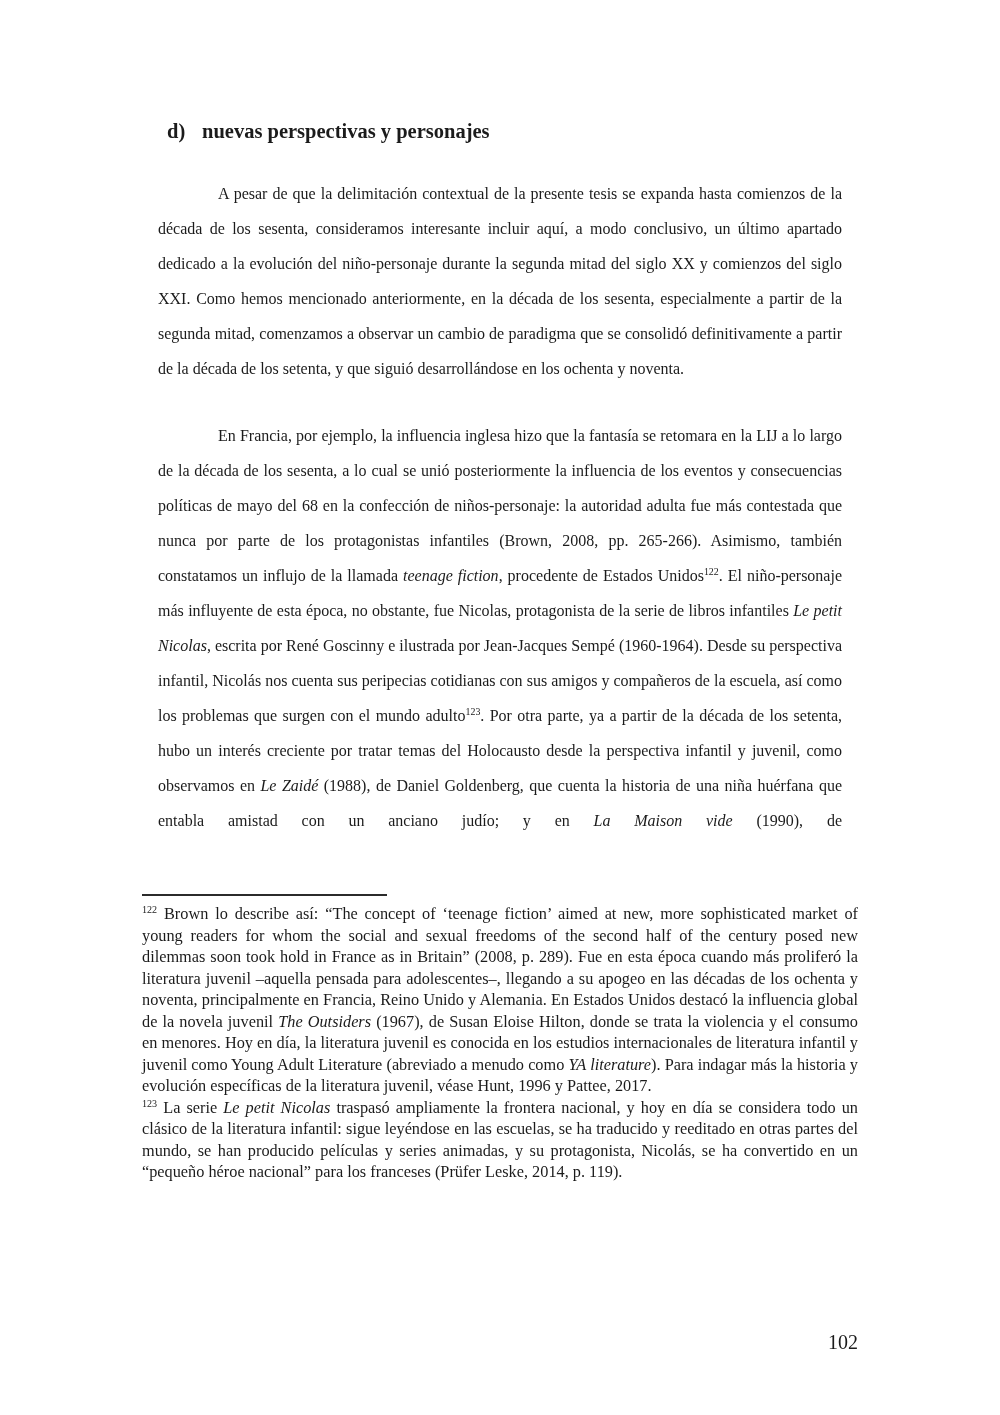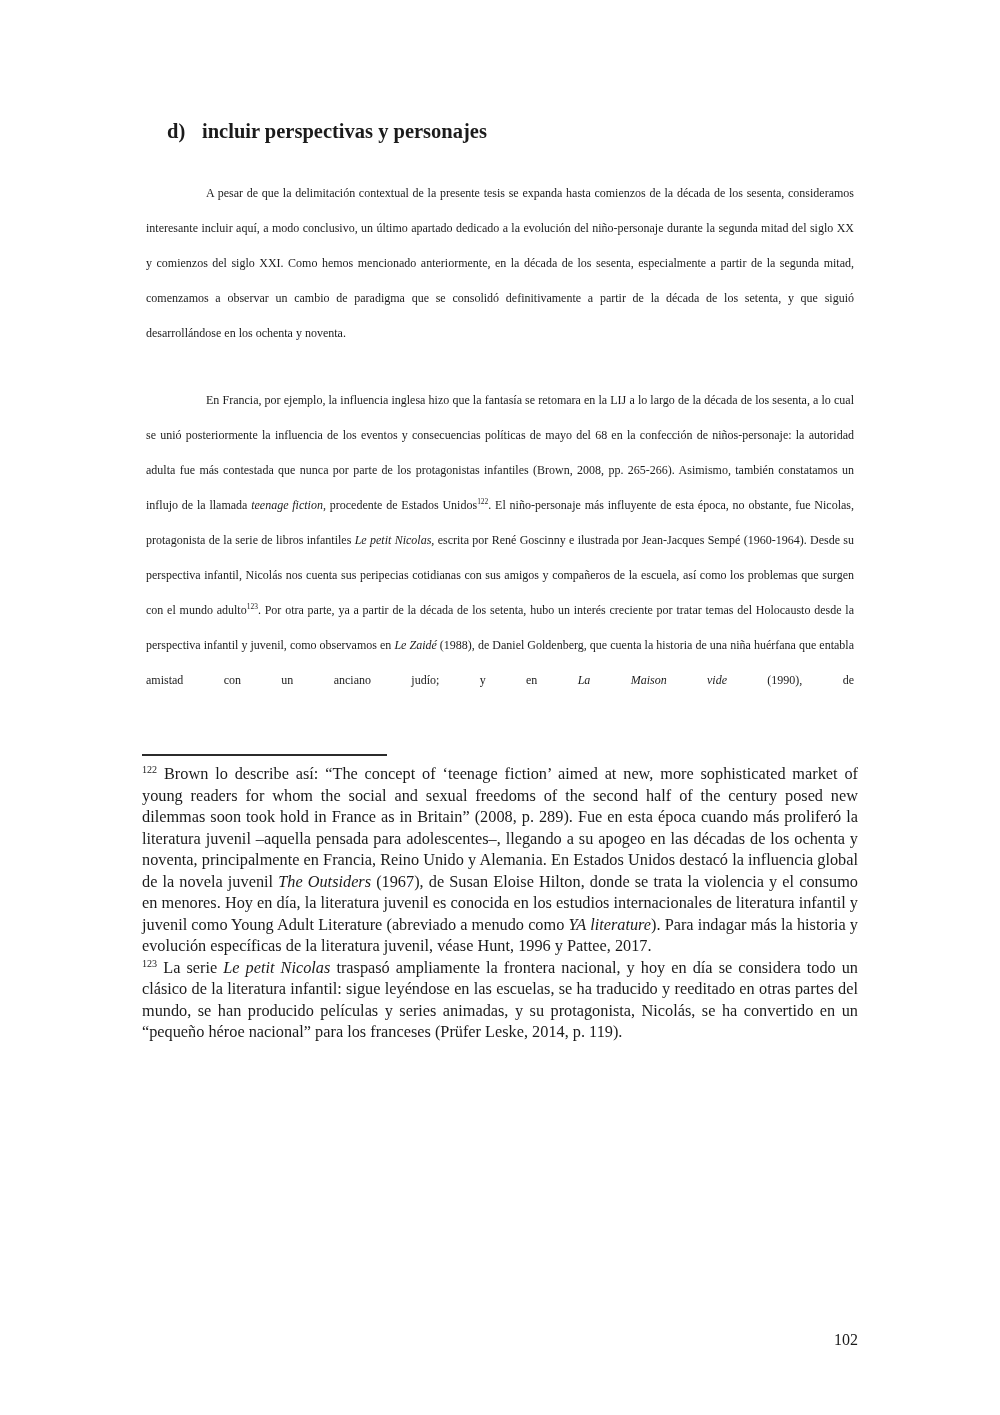--- a/index.html
+++ b/index.html
@@ -30,22 +30,22 @@
     flex: none;
     width: 60px;
     box-sizing: border-box;
     padding-left: 25px;
   }
   .h-lines { flex: 1; }
   .h-line { display: block; }
   
   .bodytext { margin-top: 30px; }
   .bodytext p {
-    margin: 4px;
-    font-size: 12px;
+    margin: 16px;
+    font-size: 16px;
     line-height: 35px;
     text-align: justify;
     text-indent: 60px;
     hyphens: none;
   }
   .bodytext p + p { margin-top: 32px; }
   .bodytext p.continues { text-align-last: justify; }
   sup {
     font-size: 0.62em;
     line-height: 0;
@@ -65,34 +65,34 @@
     line-height: 21.5px;
     text-align: justify;
     hyphens: none;
     font-family: Liberation Serif, serif;
   }
   
   .page-number {
     position: absolute;
     top: 1331px;
     right: 142px;
-    font-size: 16px;
+    font-size: 20px;
     margin-left: 40px;
   }
 </style>
 </head>
 <body>
 
 <div class="page">
   <div class="content">
 
     <h2 class="heading">
       <span class="h-marker">d)</span>
       <span class="h-lines">
-        <span class="h-line">incluir perspectivas y personajes</span>
+        <span class="h-line">nuevas perspectivas y personajes</span>
       </span>
     </h2>
 
     <div class="bodytext">
         <p><span>A pesar de que la delimitación contextual de la presente tesis se expanda hasta comienzos de la década de los sesenta, consideramos interesante incluir aquí, a modo conclusivo, un último apartado dedicado a la evolución del niño-personaje durante la segunda mitad del siglo XX y comienzos del siglo XXI. Como hemos mencionado anteriormente, en la década de los sesenta, especialmente a partir de la segunda mitad, comenzamos a observar un cambio de paradigma que se consolidó definitivamente a partir de la década de los setenta, y que siguió desarrollándose en los ochenta y noventa.</span></p>
         <p class="continues"><span>En Francia, por ejemplo, la influencia inglesa hizo que la fantasía se retomara en la LIJ a lo largo de la década de los sesenta, a lo cual se unió posteriormente la influencia de los eventos y consecuencias políticas de mayo del 68 en la confección de niños-personaje: la autoridad adulta fue más contestada que nunca por parte de los protagonistas infantiles (Brown, 2008, pp. 265-266). Asimismo, también constatamos un influjo de la llamada </span><i>teenage fiction</i><span>, procedente de Estados Unidos</span><sup>122</sup><span>. El niño-personaje más influyente de esta época, no obstante, fue Nicolas, protagonista de la serie de libros infantiles </span><i>Le petit Nicolas</i><span>, escrita por René Goscinny e ilustrada por Jean-Jacques Sempé (1960-1964). Desde su perspectiva infantil, Nicolás nos cuenta sus peripecias cotidianas con sus amigos y compañeros de la escuela, así como los problemas que surgen con el mundo adulto</span><sup>123</sup><span>. Por otra parte, ya a partir de la década de los setenta, hubo un interés creciente por tratar temas del Holocausto desde la perspectiva infantil y juvenil, como observamos en </span><i>Le Zaidé</i><span> (1988), de Daniel Goldenberg, que cuenta la historia de una niña huérfana que entabla amistad con un anciano judío; y en </span><i>La Maison vide</i><span> (1990), de</span></p>
       </div>
 
     <div class="footnote-sep"></div>
 

